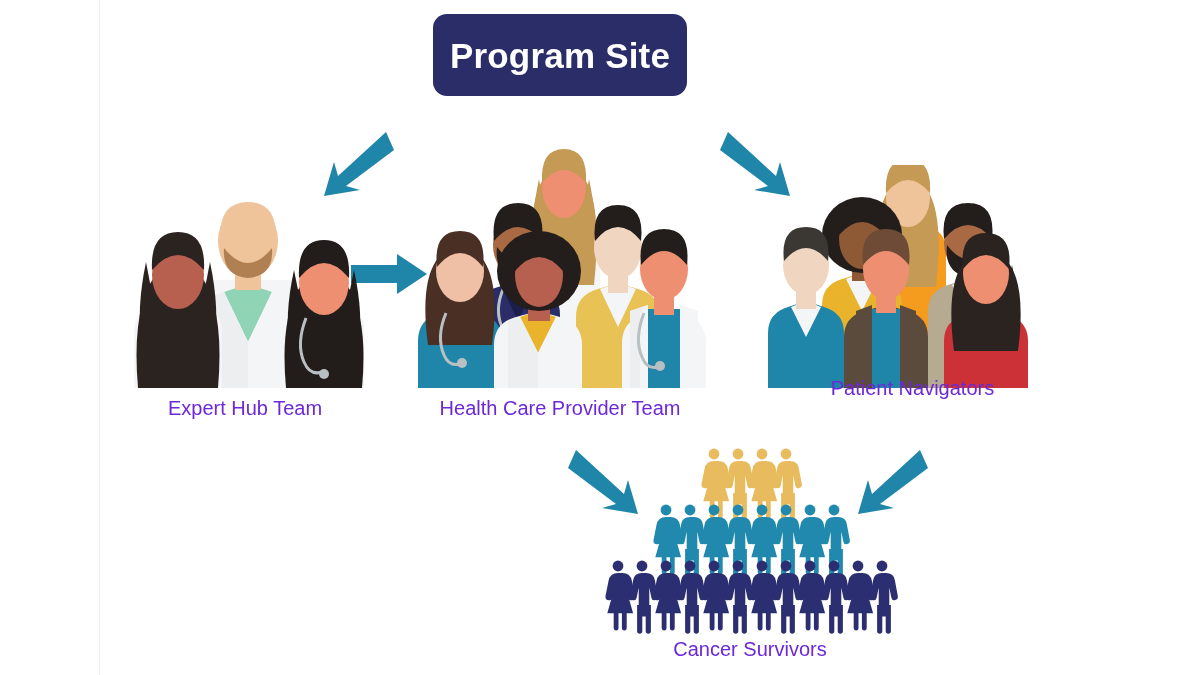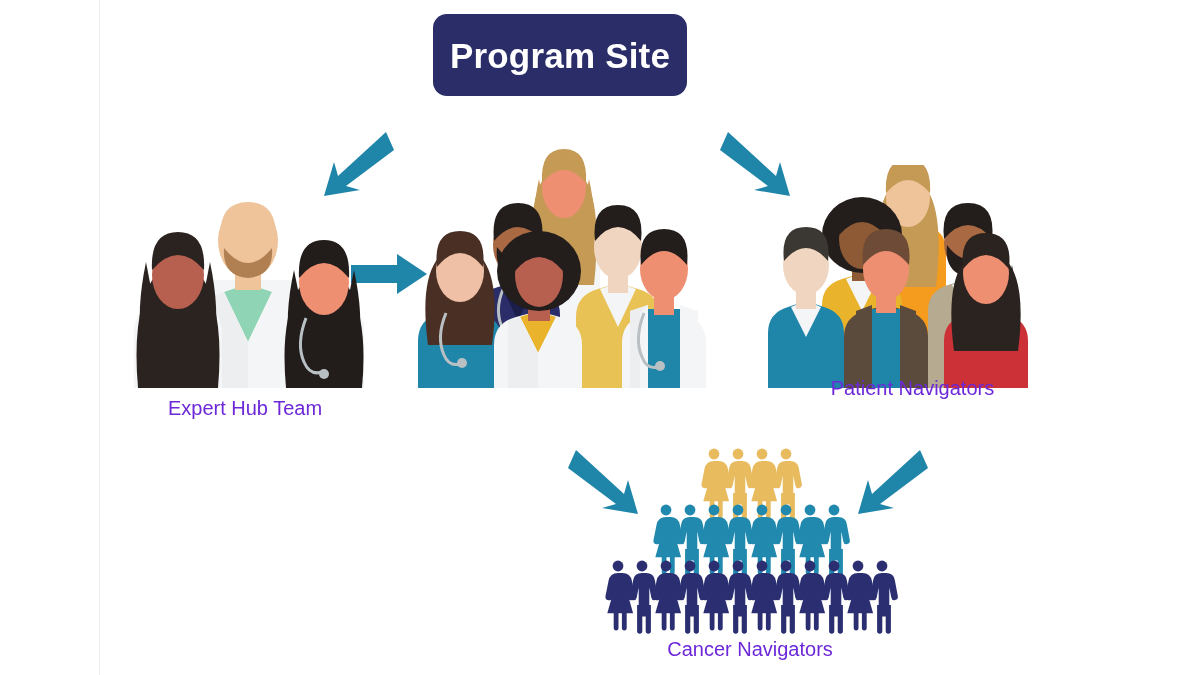--- a/index.html
+++ b/index.html
@@ -378,16 +378,17 @@
           <path d="M0 13 q-8 0 -9.5 8 l-3 15 q-0.6 3.4 2.6 4.2 q3.2 0.8 4 -2.6 l1.4 -6.4 l-6.2 22 l6.4 0 l0 14.6 q0 2.6 2.4 2.6 q2.4 0 2.4 -2.6 l0 -14.6 l3.4 0 l0 14.6 q0 2.6 2.4 2.6 q2.4 0 2.4 -2.6 l0 -14.6 l6.4 0 l-6.2 -22 l1.4 6.4 q0.8 3.4 4 2.6 q3.2 -0.8 2.6 -4.2 l-3 -15 q-1.5 -8 -9.5 -8 Z" fill="#2b2f72"></path>
         </g>
         <g transform="translate(270,112) scale(1)">
           <circle cx="0" cy="6" r="5.4" fill="#2b2f72"></circle>
           <path d="M0 13 q-7.6 0 -8.8 7 l-3 16 q-0.6 3.4 2.6 4.1 q3.2 0.7 3.9 -2.7 l2 -10 l0 17.6 l-1.6 0 l0 26 q0 2.8 2.6 2.8 q2.6 0 2.6 -2.8 l0 -14.6 l3.4 0 l0 14.6 q0 2.8 2.6 2.8 q2.6 0 2.6 -2.8 l0 -26 l-1.6 0 l0 -17.6 l2 10 q0.7 3.4 3.9 2.7 q3.2 -0.7 2.6 -4.1 l-3 -16 q-1.2 -7 -8.8 -7 Z" fill="#2b2f72"></path>
         </g>
       </g>
     </svg>
 
   <div class="abs caption" id="cap-expert">Expert Hub Team</div>
+  <div class="abs caption" id="cap-hcp">Health Care Provider Team</div>
   <div class="abs caption" id="cap-nav">Patient Navigators</div>
-  <div class="abs caption" id="cap-surv">Cancer Navigators</div>
+  <div class="abs caption" id="cap-surv">Cancer Survivors</div>
 
 </div>
 
 </body></html>

